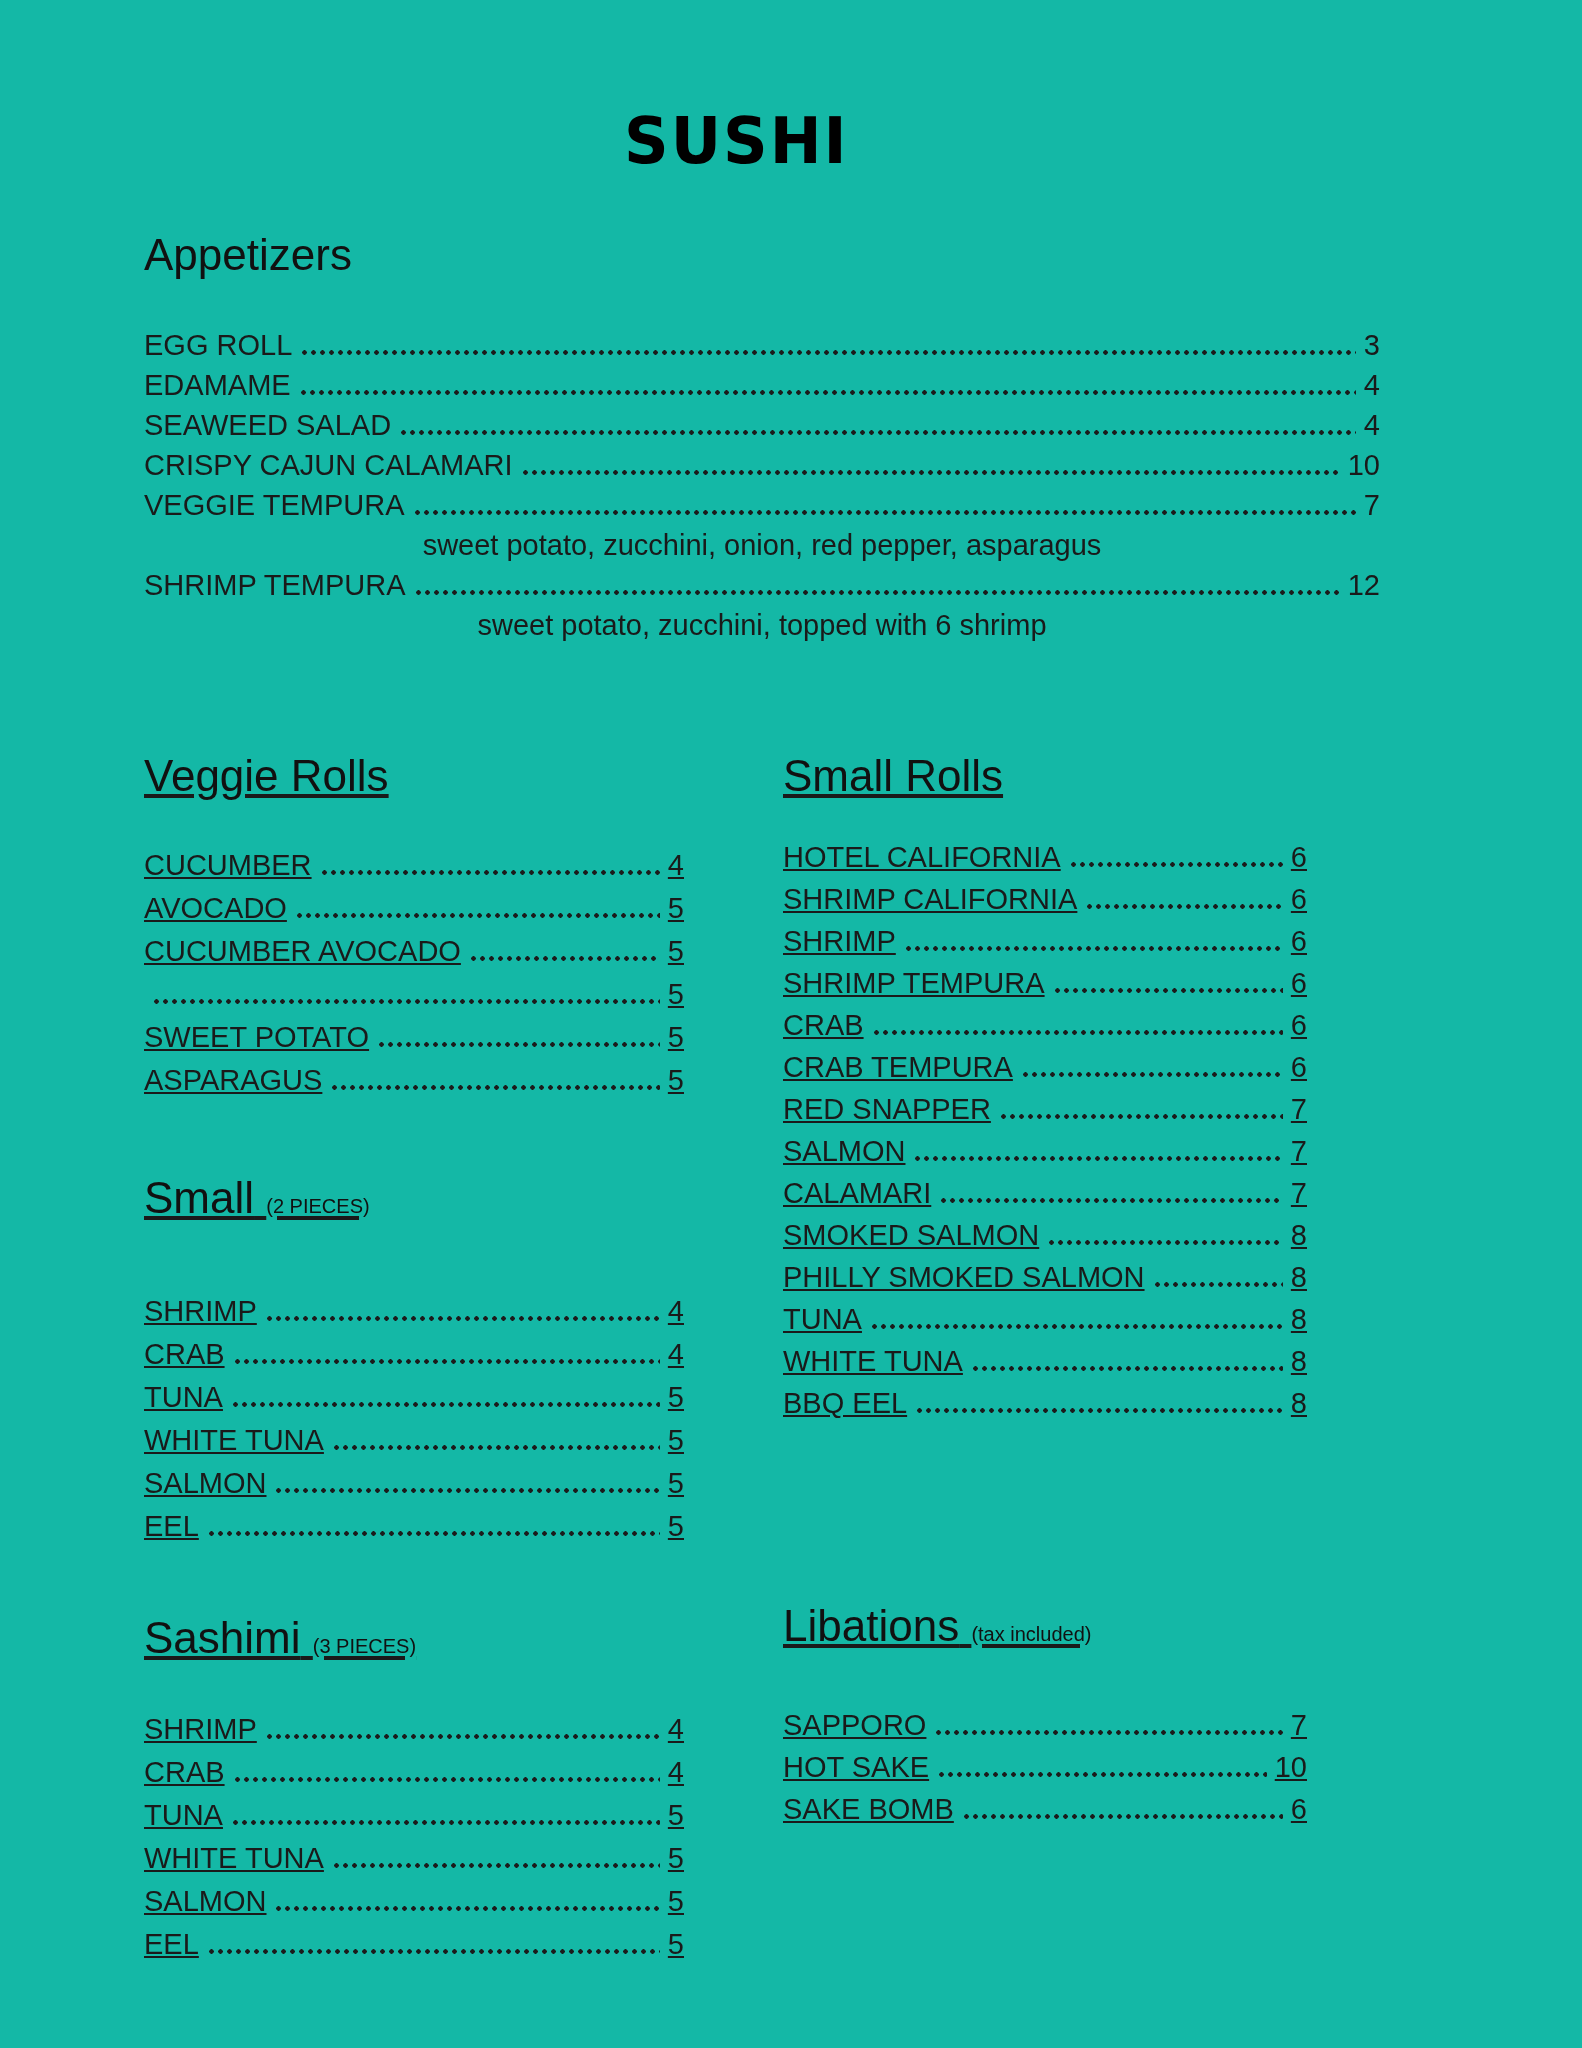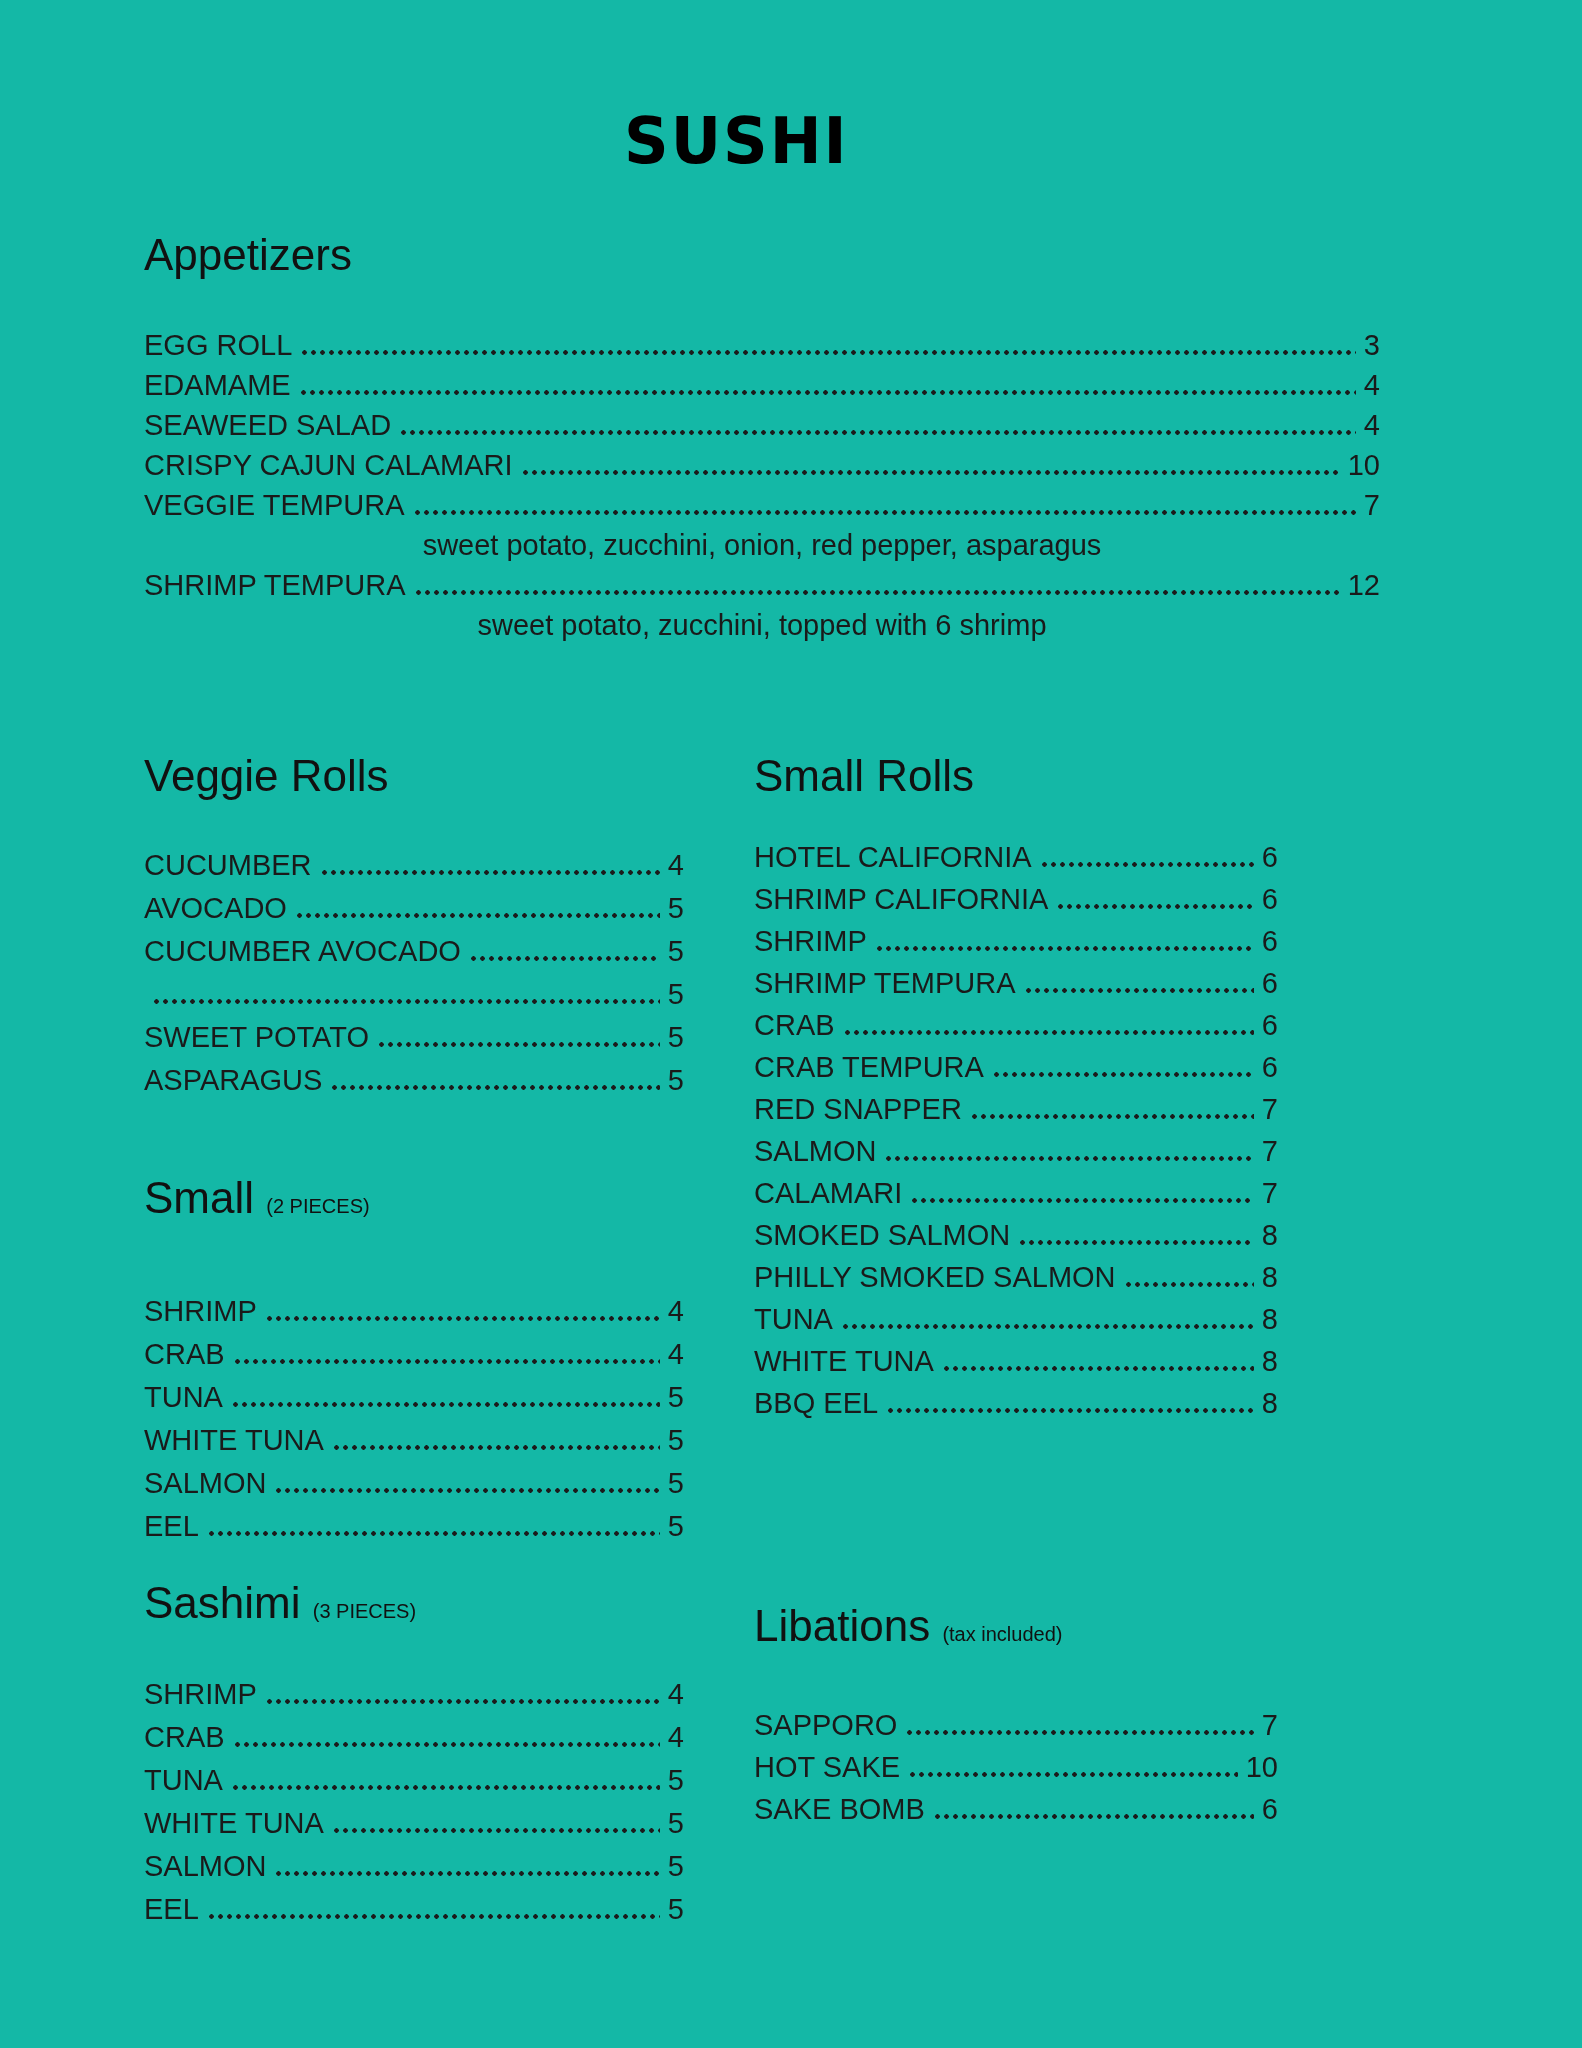--- a/index.html
+++ b/index.html
@@ -39,28 +39,29 @@
     font-weight: 400;
   }
   .appetizers h2 { margin-top: 53px; }
   .appetizers .list { margin-top: 44px; width: 1236px; text-align: center; }
   .appetizers .row, .appetizers .item-desc { line-height: 40px; }
 
   .columns {
     margin-top: 105px;
     display: grid;
     grid-template-columns: 540px 524px;
-    column-gap: 70px;
+    column-gap: 99px;
     align-items: start;
+    text-decoration: underline;
   }
   .col-left .list { margin-top: 42px; }
   .col-left .row { line-height: 43px; }
   .section-nigiri { margin-top: 70px; }
   .section-nigiri .list { margin-top: 58px; }
-  .section-sashimi { margin-top: 29px; }
+  .section-sashimi { margin-top: 64px; }
   .section-sashimi .list { margin-top: 36px; }
 
   .col-right .list { margin-top: 34px; }
   .col-right .row { line-height: 42px; }
   .section-libations { margin-top: 176px; }
   .section-libations .list { margin-top: 44px; }
 
   .row {
     display: flex;
     align-items: baseline;

